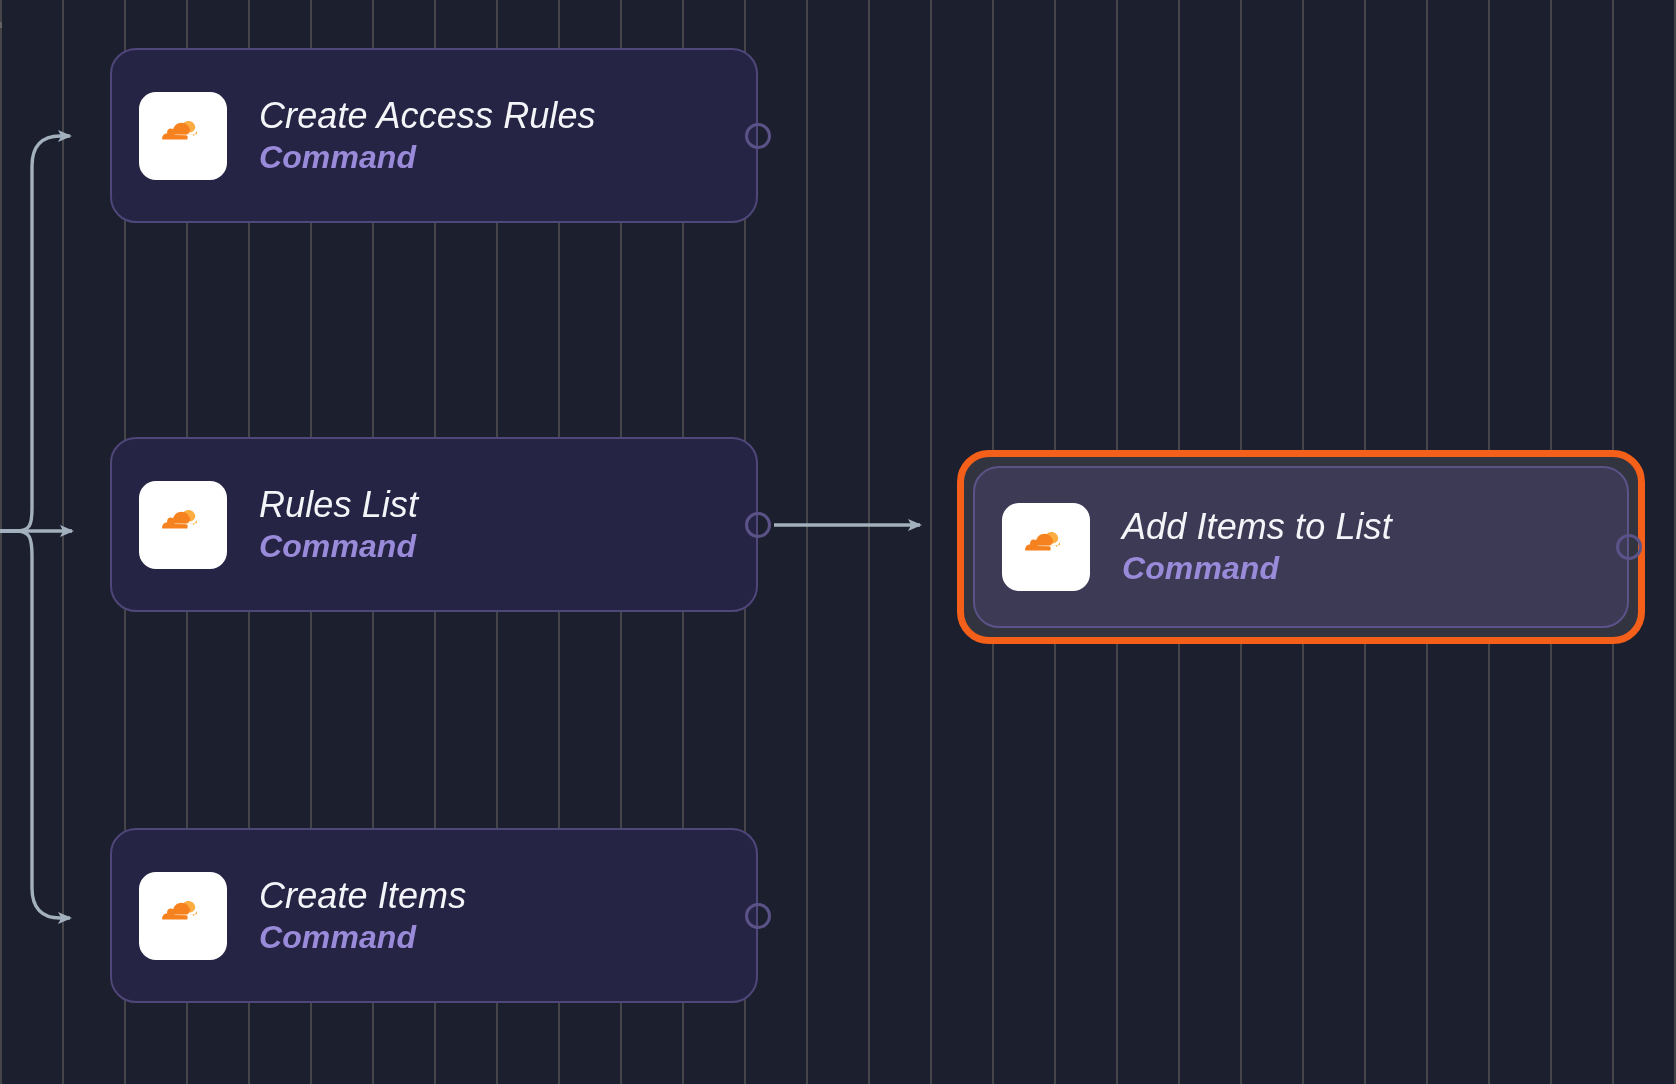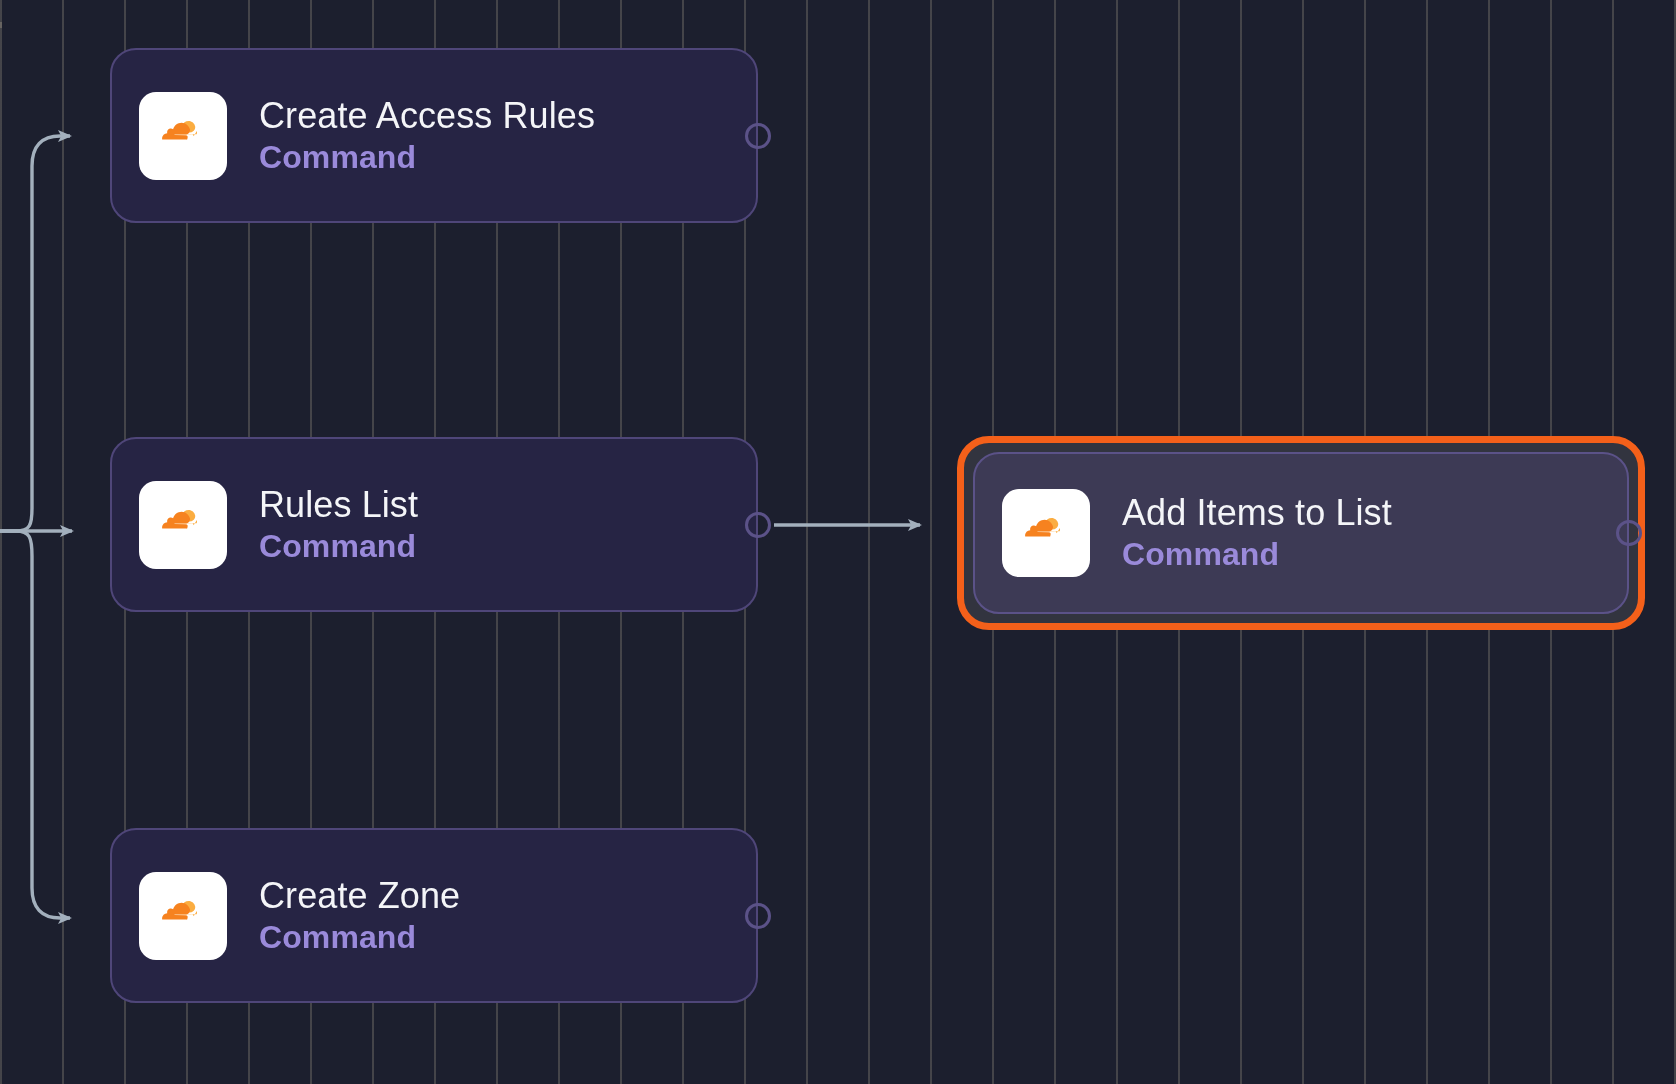--- a/index.html
+++ b/index.html
@@ -80,20 +80,21 @@
     justify-content: center;
     flex: none;
   }
   .node-icon svg { display: block; }
   .node-text {
     margin-left: 32px;
     display: flex;
     flex-direction: column;
     justify-content: center;
     gap: 6px;
+    font-style: italic;
   }
   .node-title {
     color: #f4f5f8;
     font-size: 36px;
     line-height: 1.05;
     font-weight: 400;
     letter-spacing: 0.1px;
     white-space: nowrap;
   }
   .node-subtitle {
@@ -190,27 +191,27 @@
   </div>
 
   <div class="node" style="left:110px; top:828px; width:648px; height:175px;">
     <span class="node-icon">
       <svg width="62" height="62" viewBox="0 0 100 100" xmlns="http://www.w3.org/2000/svg">
         <path d="M78.5 56.8c-.5-1.7-1.6-3.1-3.1-4-.2-.1-.4-.2-.6-.2l-.4-.1c-.3-.1-.6-.1-.9-.1h-13c-.6 0-1-.4-1.1-.9-.1-.5.2-1 .7-1.2l13.3-1.7c.3 0 .5-.1.7-.2 3.5-1 6.2-3.8 7.2-7.3.3-1 .4-2 .4-3.1 0-.4 0-.8-.1-1.2-1.1-6.5-6.8-11.4-13.6-11.4-6.3 0-11.6 4.2-13.3 9.9-1.2-.9-2.8-1.4-4.5-1.2-3 .3-5.4 2.7-5.7 5.7-.1.8 0 1.5.1 2.2-4.9.1-8.8 4.1-8.8 9.1 0 .5 0 .9.1 1.4 0 .2.2.4.5.4h47.9c.2 0 .5-.2.5-.4l.3-1c.5-1.8.5-3.6-.1-5.3" fill="#fbad41" transform="translate(6,6) scale(0.78)"></path>
         <path d="M63.7 64.3c.6 0 1.1-.4 1.3-.9l.9-3.1c.4-1.5.3-2.9-.4-3.9-.6-.9-1.6-1.5-2.9-1.6l-23.4-.3c-.1 0-.3-.1-.4-.2-.1-.1-.1-.2 0-.4.1-.2.3-.4.5-.4l23.6-.3c2.8-.1 5.8-2.4 6.9-5l1.3-3.5c.1-.2.1-.3 0-.5C69.6 35.7 62.3 29 53.4 29c-8.2 0-15.2 5.7-17.5 13.4-1.5-1.1-3.4-1.7-5.4-1.5-3.6.4-6.5 3.3-6.9 6.9-.1.9 0 1.8.2 2.7-5.9.2-10.6 5-10.6 11 0 .5 0 1.1.1 1.6.1.3.3.4.5.4h49.3c.2 0 .4-.1.6-.2" fill="#f6821f" transform="translate(6,6) scale(0.78)"></path>
       </svg>
     </span>
     <span class="node-text">
-      <span class="node-title">Create Zone</span>
+      <span class="node-title">Create Items</span>
       <span class="node-subtitle">Command</span>
     </span>
     <span class="port right"></span>
   </div>
 
-  <div class="sel-wrap" style="left:957px; top:436px; width:688px; height:194px;">
+  <div class="sel-wrap" style="left:957px; top:450px; width:688px; height:194px;">
     <div class="node">
       <span class="node-icon">
         <svg width="62" height="62" viewBox="0 0 100 100" xmlns="http://www.w3.org/2000/svg">
           <path d="M78.5 56.8c-.5-1.7-1.6-3.1-3.1-4-.2-.1-.4-.2-.6-.2l-.4-.1c-.3-.1-.6-.1-.9-.1h-13c-.6 0-1-.4-1.1-.9-.1-.5.2-1 .7-1.2l13.3-1.7c.3 0 .5-.1.7-.2 3.5-1 6.2-3.8 7.2-7.3.3-1 .4-2 .4-3.1 0-.4 0-.8-.1-1.2-1.1-6.5-6.8-11.4-13.6-11.4-6.3 0-11.6 4.2-13.3 9.9-1.2-.9-2.8-1.4-4.5-1.2-3 .3-5.4 2.7-5.7 5.7-.1.8 0 1.5.1 2.2-4.9.1-8.8 4.1-8.8 9.1 0 .5 0 .9.1 1.4 0 .2.2.4.5.4h47.9c.2 0 .5-.2.5-.4l.3-1c.5-1.8.5-3.6-.1-5.3" fill="#fbad41" transform="translate(6,6) scale(0.78)"></path>
           <path d="M63.7 64.3c.6 0 1.1-.4 1.3-.9l.9-3.1c.4-1.5.3-2.9-.4-3.9-.6-.9-1.6-1.5-2.9-1.6l-23.4-.3c-.1 0-.3-.1-.4-.2-.1-.1-.1-.2 0-.4.1-.2.3-.4.5-.4l23.6-.3c2.8-.1 5.8-2.4 6.9-5l1.3-3.5c.1-.2.1-.3 0-.5C69.6 35.7 62.3 29 53.4 29c-8.2 0-15.2 5.7-17.5 13.4-1.5-1.1-3.4-1.7-5.4-1.5-3.6.4-6.5 3.3-6.9 6.9-.1.9 0 1.8.2 2.7-5.9.2-10.6 5-10.6 11 0 .5 0 1.1.1 1.6.1.3.3.4.5.4h49.3c.2 0 .4-.1.6-.2" fill="#f6821f" transform="translate(6,6) scale(0.78)"></path>
         </svg>
       </span>
       <span class="node-text">
         <span class="node-title">Add Items to List</span>
         <span class="node-subtitle">Command</span>

